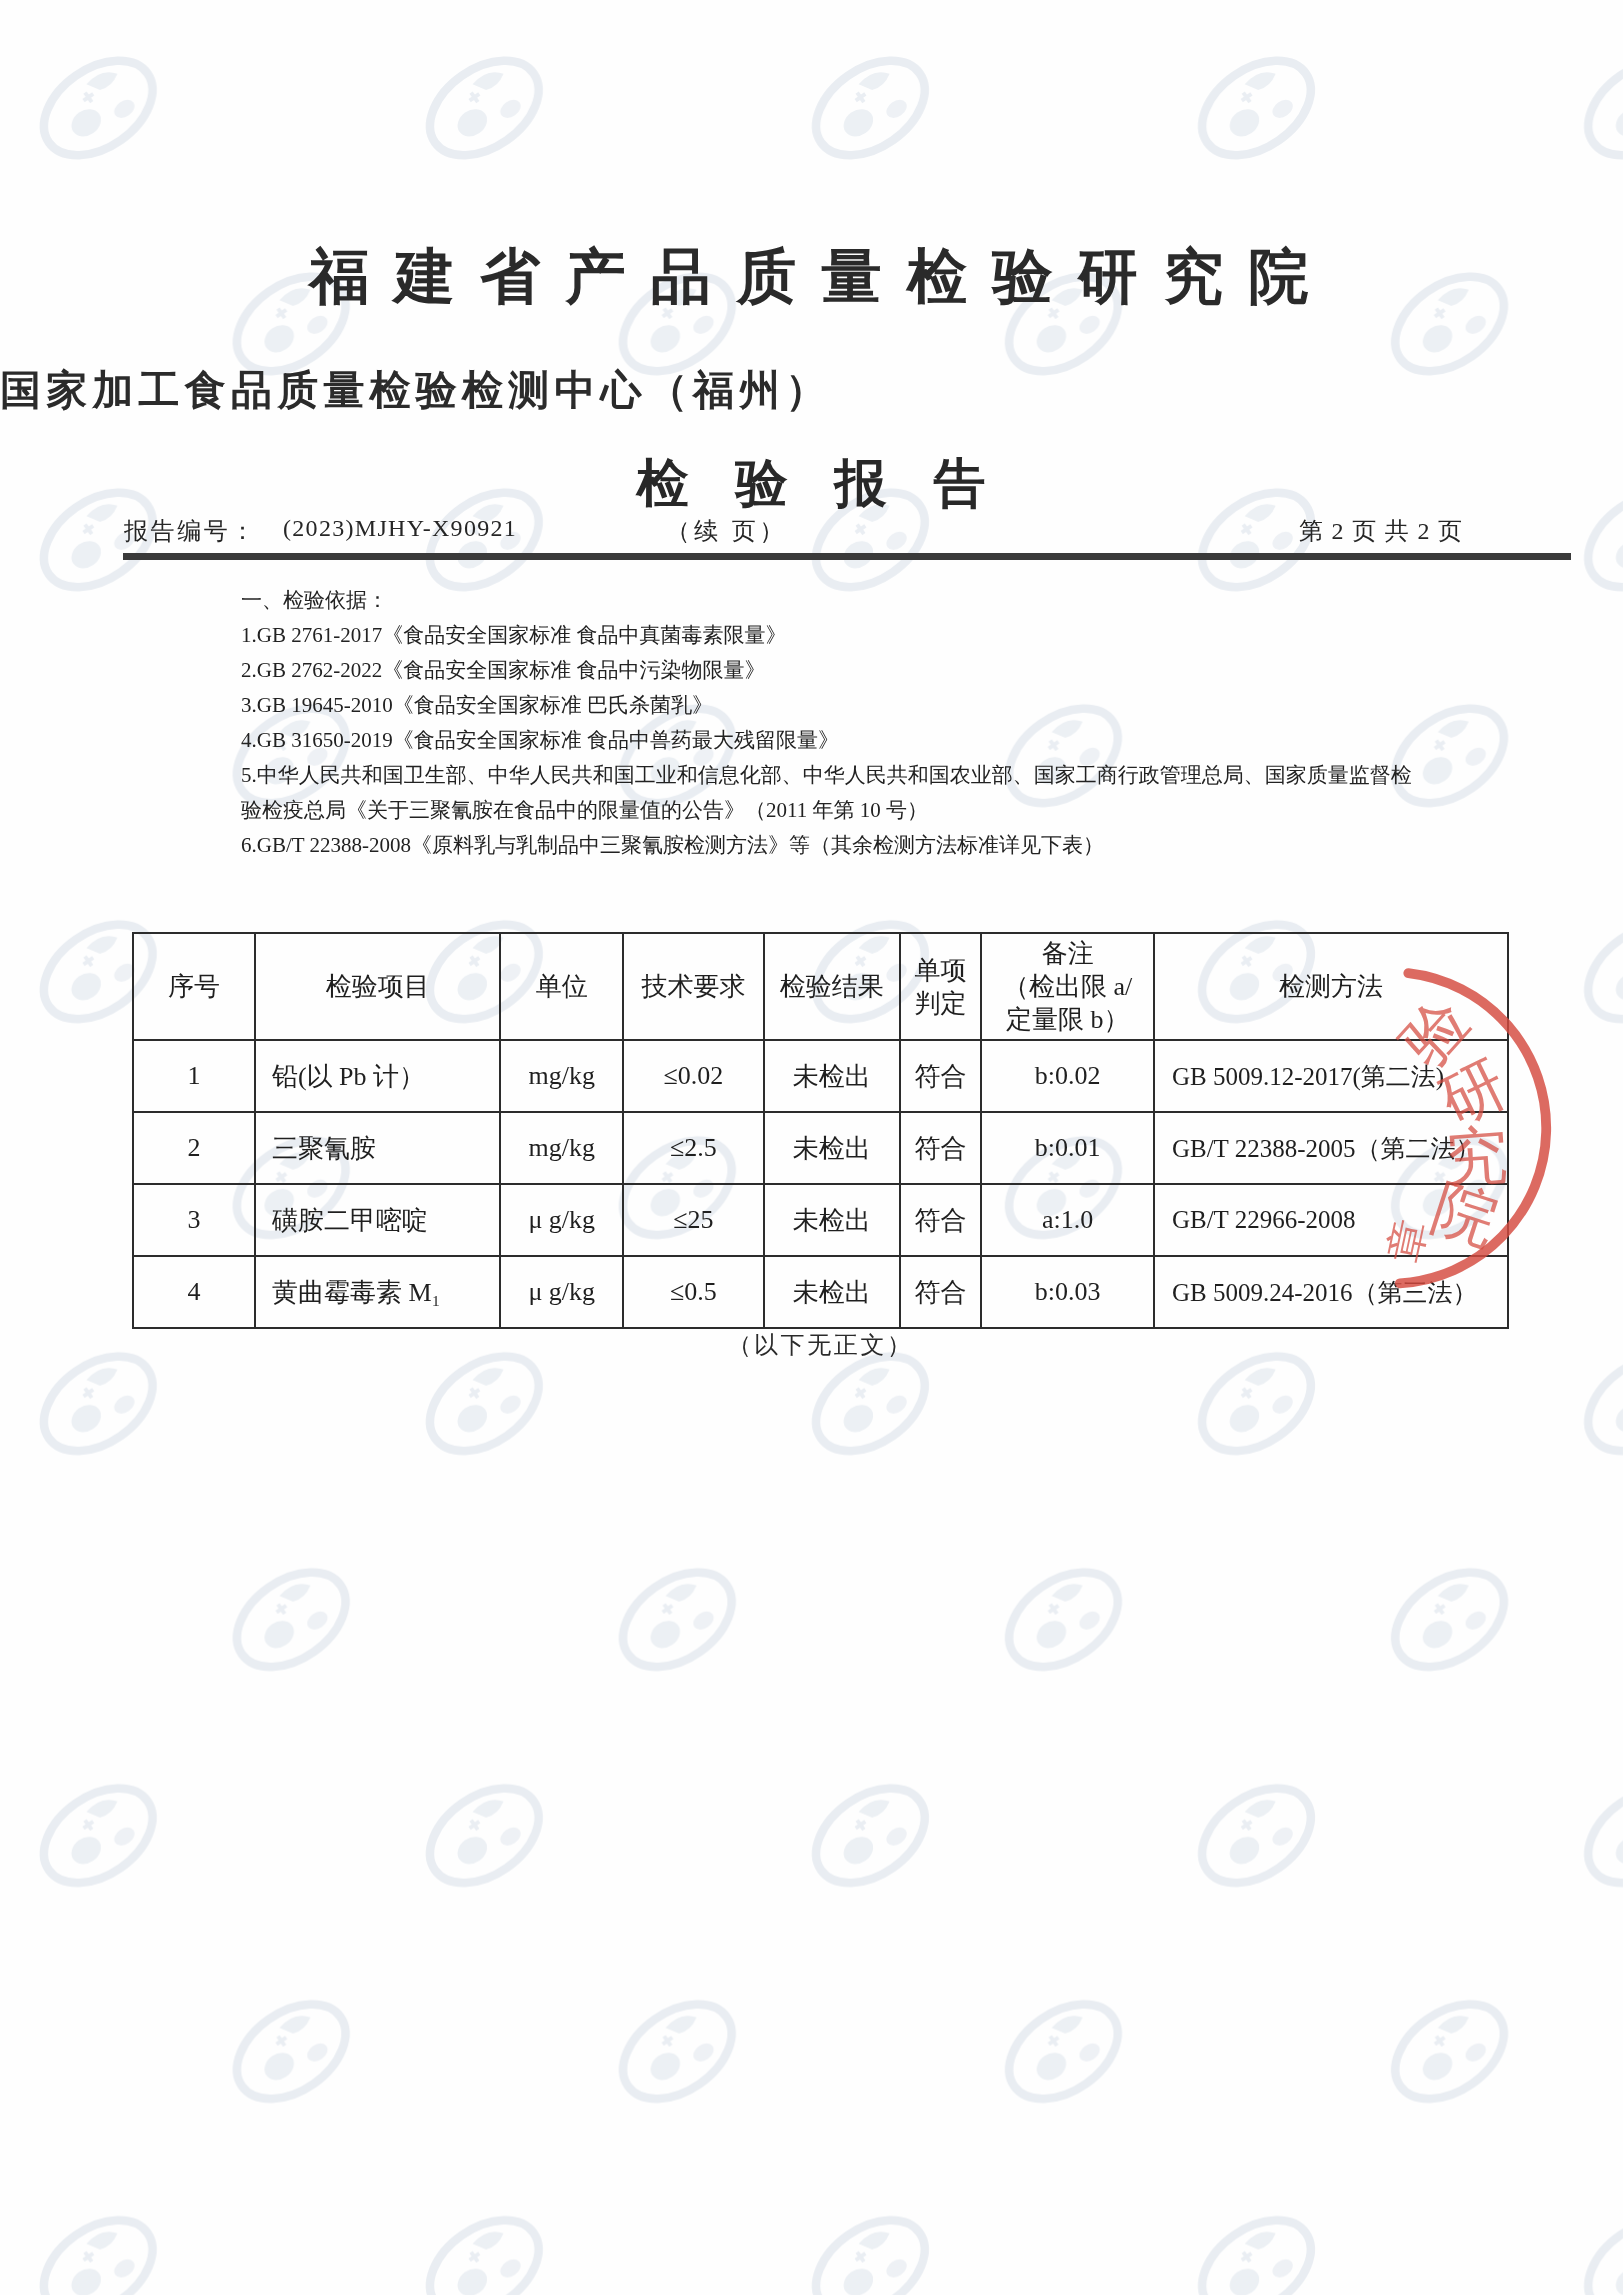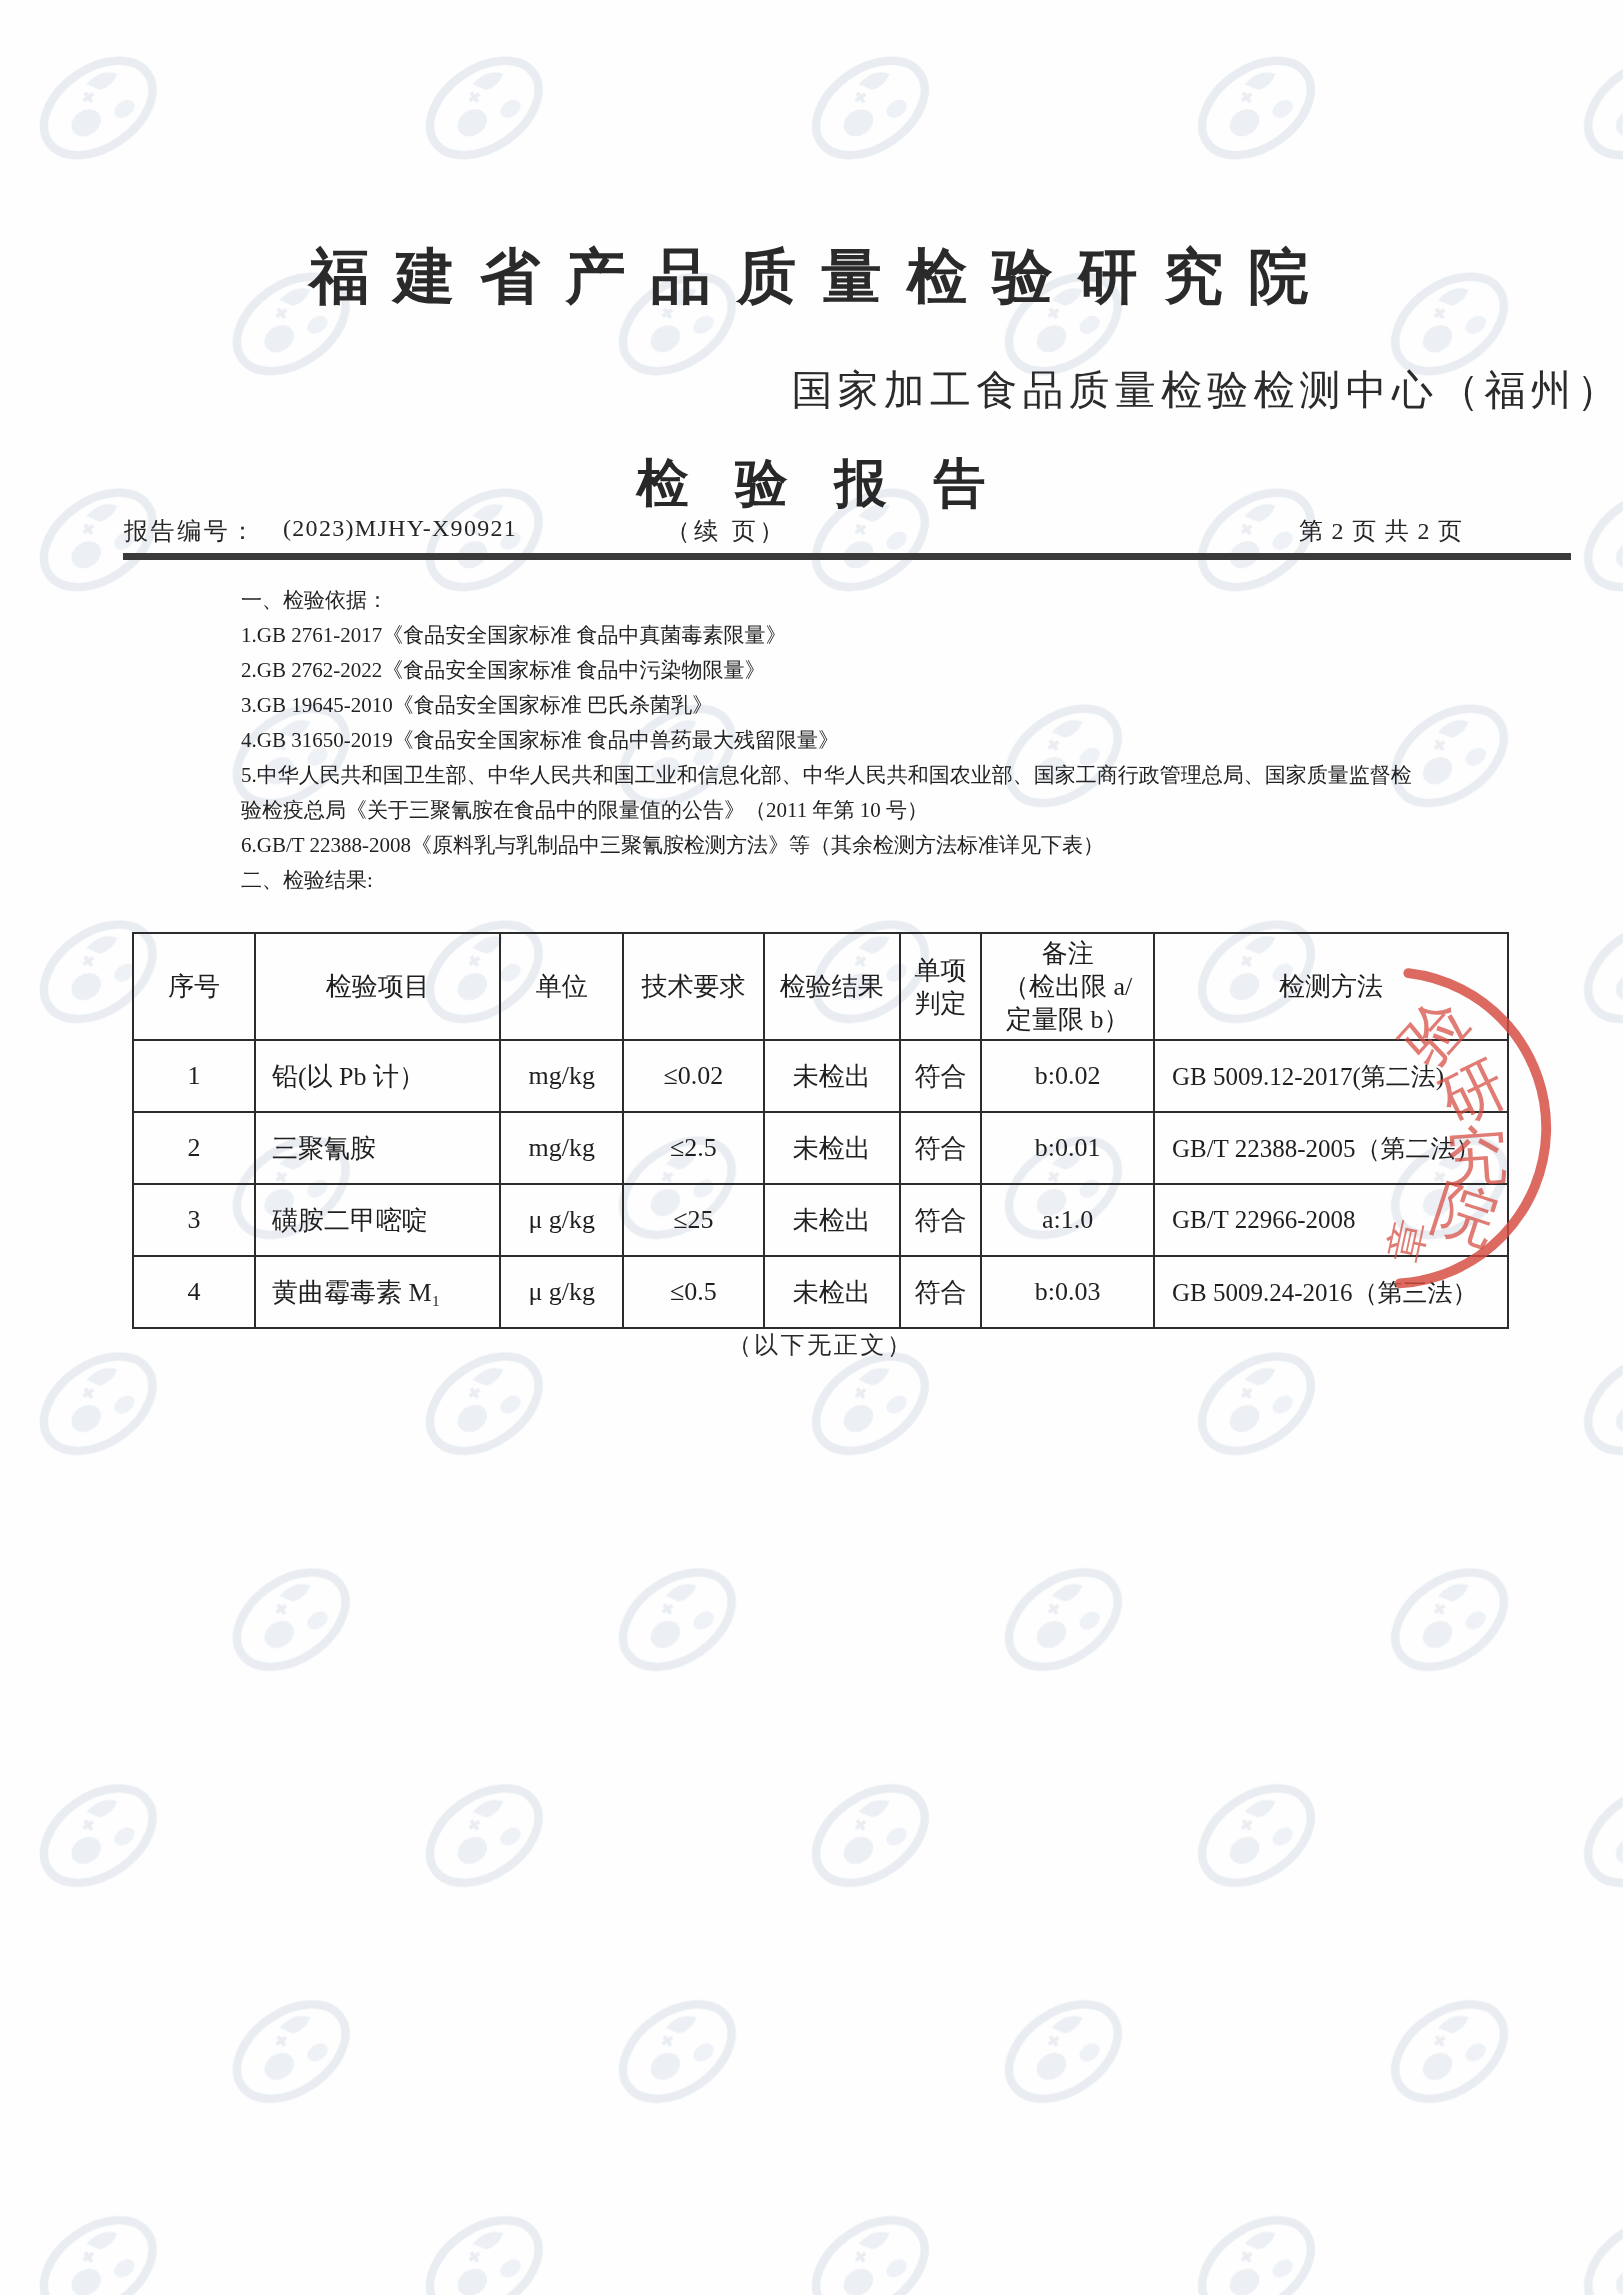--- a/index.html
+++ b/index.html
@@ -16,21 +16,21 @@
   .content{position:absolute;left:0;top:12px;width:1455px;height:2295px;z-index:1;}
   .stamp-layer{z-index:2;pointer-events:none;}
 
   .title-institute{
     position:absolute;top:234px;left:0;width:1623px;margin:0;
     text-align:center;font-size:60px;font-weight:bold;letter-spacing:5.2px;
     color:#2a2a2a;line-height:1.05;
   }
   .title-center{
     position:absolute;top:357px;left:0;width:1623px;margin:0;
-    text-align:right;font-size:41px;font-weight:normal;letter-spacing:5.2px;
+    text-align:left;font-size:41px;font-weight:bold;letter-spacing:5.2px;
     color:#2b2b2b;line-height:1.05;
   }
   .title-report{
     position:absolute;top:437px;left:0;width:1623px;margin:8px;
     text-align:center;font-size:52px;font-weight:bold;letter-spacing:17px;
     color:#282828;line-height:1.05;
   }
   .meta-row{position:absolute;top:503px;left:0;width:1623px;height:34px;font-size:24px;color:#262626;}
   .meta-label{position:absolute;left:124px;top:0;letter-spacing:2.6px;}
   .meta-value{position:absolute;left:283px;top:0;letter-spacing:1.3px;}
@@ -115,21 +115,20 @@
     <div class="body-block">
       <p>一、检验依据：</p>
       <div>
           <p>1.GB 2761-2017《食品安全国家标准 食品中真菌毒素限量》</p>
           <p>2.GB 2762-2022《食品安全国家标准 食品中污染物限量》</p>
           <p>3.GB 19645-2010《食品安全国家标准 巴氏杀菌乳》</p>
           <p>4.GB 31650-2019《食品安全国家标准 食品中兽药最大残留限量》</p>
           <p>5.中华人民共和国卫生部、中华人民共和国工业和信息化部、中华人民共和国农业部、国家工商行政管理总局、国家质量监督检验检疫总局《关于三聚氰胺在食品中的限量值的公告》（2011 年第 10 号）</p>
           <p>6.GB/T 22388-2008《原料乳与乳制品中三聚氰胺检测方法》等（其余检测方法标准详见下表）</p>
         </div>
-      <p>二、检验结果:</p>
     </div>
 
     <table class="results-table">
       <colgroup>
         <col style="width:8.89%">
           <col style="width:17.82%">
           <col style="width:8.94%">
         <col style="width:10.22%">
           <col style="width:9.89%">
           <col style="width:5.94%">

